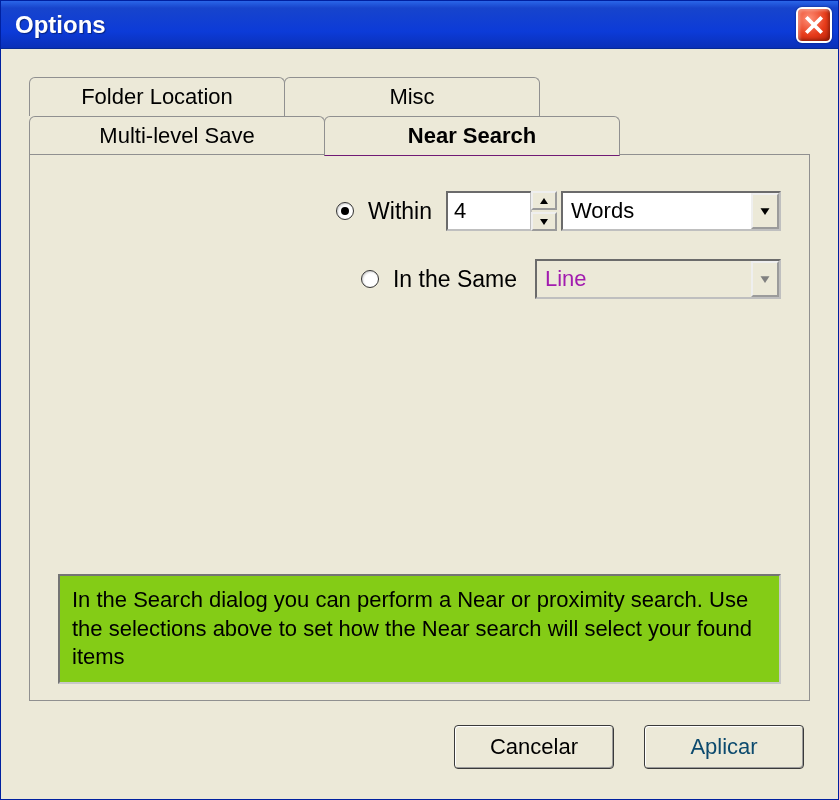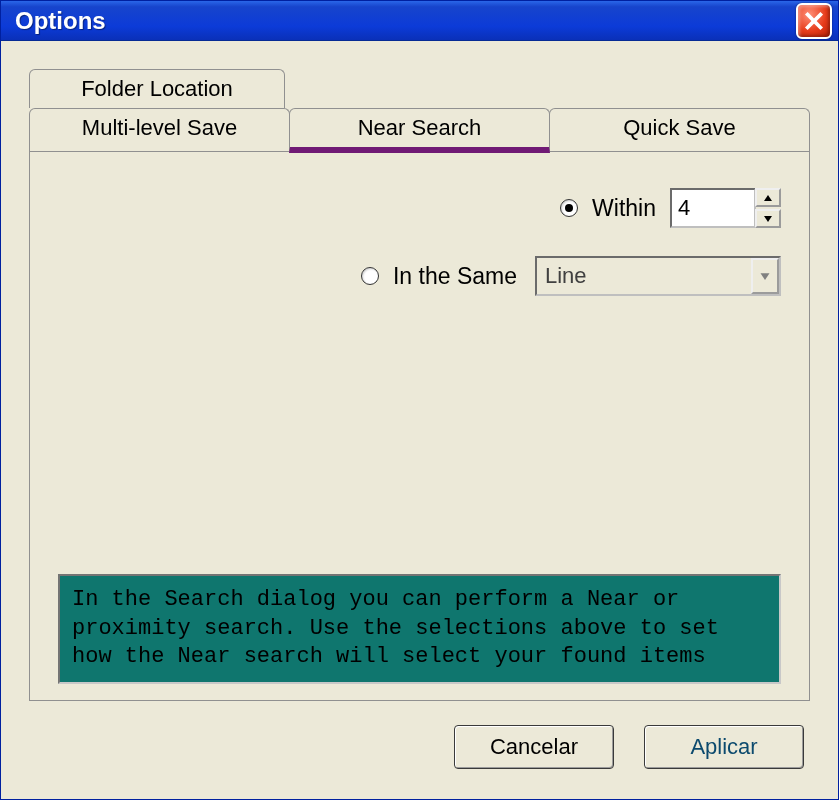--- a/index.html
+++ b/index.html
@@ -9,21 +9,21 @@
     background: #d8d8d8;
   }
   .window {
     width: 839px; height: 800px;
     position: relative;
     background: #ece9d8;
     border: 1px solid #0020a0;
     display: flex; flex-direction: column;
   }
   .titlebar {
-    height: 40px;
+    height: 48px;
     background: linear-gradient(to bottom, #2a66e8 0%, #1744cc 15%, #0c3bd8 65%, #0a30b8 100%);
     display: flex; align-items: center; justify-content: space-between;
     padding: 0 6px 0 14px;
     color: #fff;
     border-bottom: 1px solid #062a94;
   }
   .titlebar .title {
     font-size: 24px; font-weight: bold;
     text-shadow: 1px 1px 1px rgba(0,0,0,.4);
   }
@@ -57,24 +57,24 @@
     font-size: 22px;
     text-align: center;
     margin-right: 0px;
     color: #000;
     position: relative;
     cursor: pointer;
   }
   .tabrow.top .tab { width: 256px; }
   .tabrow.bottom .tab { width: 296px; }
   .tab.active {
-    border-bottom: 6px solid #701a75;
+    border-bottom: 1px solid #701a75;
     margin-bottom: -1px;
     z-index: 2;
-    font-weight: normal;
+    font-weight: bold;
   }
   .tabrow.top { margin-bottom: 0; }
   .tabrow .tab + .tab { margin-left: -1px; }
   
   .panel {
     border: 1px solid #909090;
     border-top: 1px solid #909090;
     background: #ece9d8;
     flex: 1;
     margin-top: -1px;
@@ -138,29 +138,29 @@
   .combo .combo-text {
     flex:1; display:flex; align-items:center; padding: 0 8px;
     font-size: 22px; overflow:hidden; white-space:nowrap;
   }
   .combo .combo-btn {
     width: 28px; background:#ece9d8; border: 2px outset #efefef;
     display:flex; align-items:center; justify-content:center; cursor:pointer;
   }
   .combo .combo-btn svg polygon { fill:#000; }
   .combo.disabled { background:#ece9d8; color:#808080; }
-  .combo.disabled .combo-text { color:#404040; }
+  .combo.disabled .combo-text { color:#a21caf; }
   .combo.disabled .combo-btn svg polygon { fill:#808080; }
 
   .infobox {
     margin-top: auto;
     border: 2px inset #c8c8c8;
-    background:#0f766e;
+    background:#84cc16;
     padding: 10px 12px;
-    font-size: 22px; line-height: 1.3; font-family: Liberation Mono, monospace;
+    font-size: 22px; line-height: 1.3;
   }
 
   .button-row {
     display:flex; justify-content:flex-end; gap: 30px;
     padding: 24px 6px 18px 6px;
   }
   .btn {
     min-width: 160px; height: 44px;
     background:#ece9d8;
     border: 1px solid #3a3a3a;
@@ -184,25 +184,25 @@
         <line x1="5" y1="5" x2="19" y2="19"></line>
         <line x1="19" y1="5" x2="5" y2="19"></line>
       </svg>
     </div>
   </div>
 
   <div class="client">
     <div class="tabstrip">
       <div class="tabrow top">
         <div class="tab">Folder Location</div>
+        <div class="tab">Misc</div>
       </div>
       <div class="tabrow bottom">
         <div class="tab">Multi-level Save</div>
         <div class="tab active">Near Search</div>
-        <div class="tab">Quick Save</div>
       </div>
     </div>
 
     <div class="panel">
       <div class="form-row">
         <span class="radio checked">
             <span class="dot"></span>
           </span>
         <span class="radio-label">Within</span>
         <div class="numfield">
@@ -213,20 +213,28 @@
                   <polygon points="5,1 9,7 1,7"></polygon>
                 </svg>
             </button>
             <button class="spin-btn">
               <svg viewBox="0 0 10 8">
                   <polygon points="1,1 9,1 5,7"></polygon>
                 </svg>
             </button>
           </div>
         </div>
+        <div class="combo">
+          <span class="combo-text">Words</span>
+          <div class="combo-btn">
+            <svg viewBox="0 0 10 8" width="12" height="9">
+                <polygon points="1,1 9,1 5,7"></polygon>
+              </svg>
+          </div>
+        </div>
       </div>
 
       <div class="form-row">
         <span class="radio"></span>
         <span class="radio-label">In the Same</span>
         <div class="combo wide disabled">
           <span class="combo-text">Line</span>
           <div class="combo-btn">
             <svg viewBox="0 0 10 8" width="12" height="9">
                 <polygon points="1,1 9,1 5,7"></polygon>

